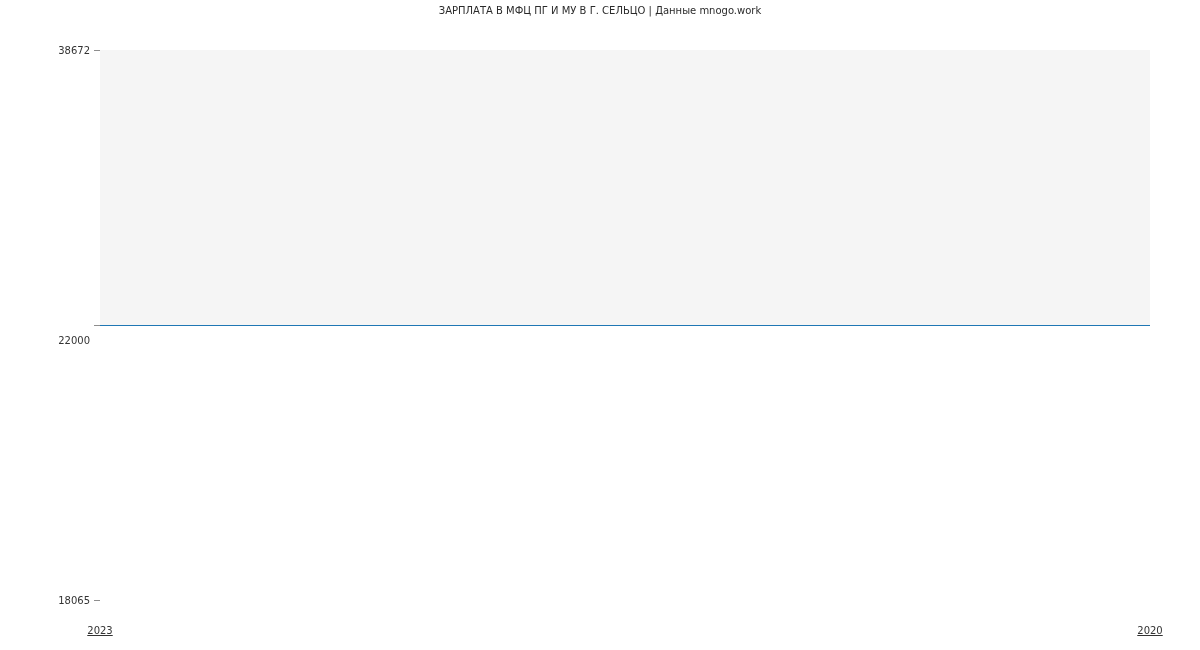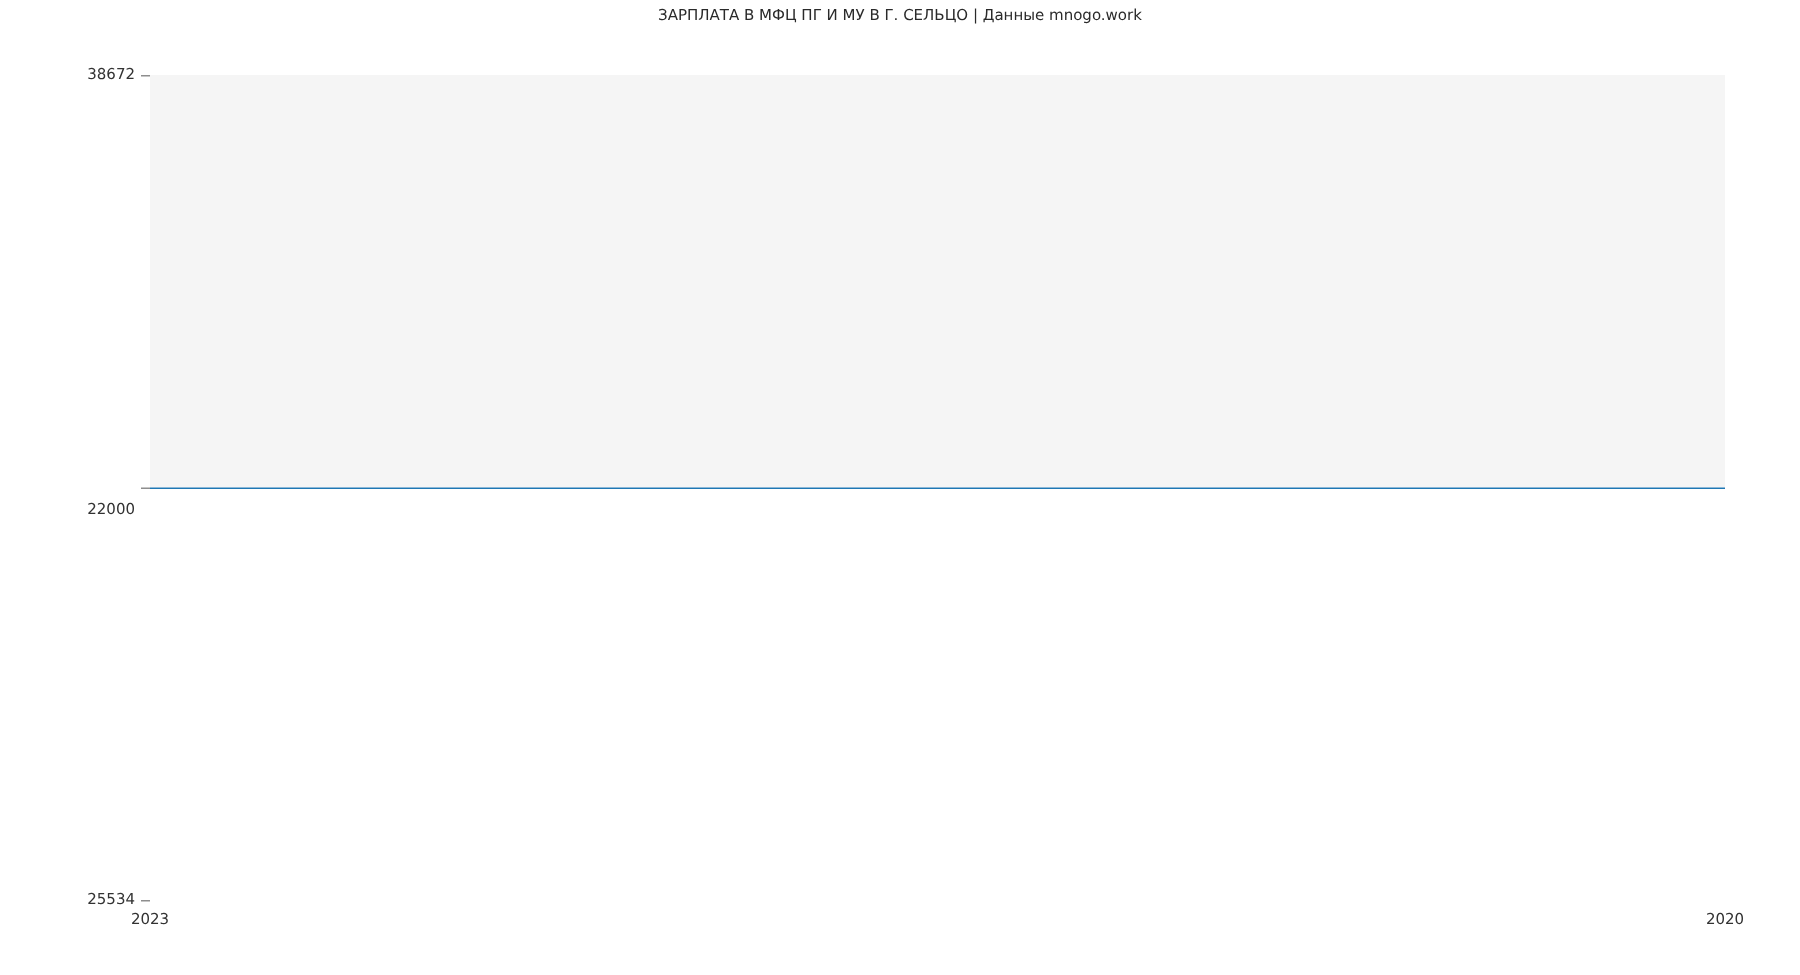--- a/index.html
+++ b/index.html
@@ -40,21 +40,22 @@
     color: #333;
     text-align: right;
     width: 40px;
     transform: translateY(-50%);
   }
   .x-tick-label {
     position: absolute;
     font-size: 10px;
     color: #333;
     transform: translateX(-50%);
-    top: 0;
+    top: 17px;
+    text-decoration: underline;
   }
   .x-axis-labels {
     position: absolute;
     left: 0; right: 0;
     height: 14px;
   }
   .series-line {
     position: absolute;
     height: 0;
     border-top-width: 1.5px;
@@ -65,21 +66,21 @@
 <body>
 
 <div class="chart-root">
 
   <div class="title">ЗАРПЛАТА В МФЦ ПГ И МУ В Г. СЕЛЬЦО | Данные mnogo.work</div>
 
   <div id="plot-bg" class="plot-bg" style="left: 100px; top: 50px; width: 1050px; height: 275px;"></div>
 
   <div id="y-ticks">
       <div class="y-tick-line" style="left: 94px; width: 6px; top: 600px;"></div>
-      <div class="y-tick-label" style="left: 50px; top: 600px;">25534</div>
+      <div class="y-tick-label" style="left: 50px; top: 600px;">18065</div>
       <div class="y-tick-line" style="left: 94px; width: 6px; top: 325px;"></div>
       <div class="y-tick-label" style="left: 50px; top: 325px; margin-top: 15px;">22000</div>
       <div class="y-tick-line" style="left: 94px; width: 6px; top: 50px;"></div>
       <div class="y-tick-label" style="left: 50px; top: 50px;">38672</div>
     </div>
 
   <div id="x-ticks" class="x-axis-labels" style="top: 608px;">
       <div class="x-tick-label" style="left: 100px;">2023</div>
       <div class="x-tick-label" style="left: 1150px;">2020</div>
     </div>

